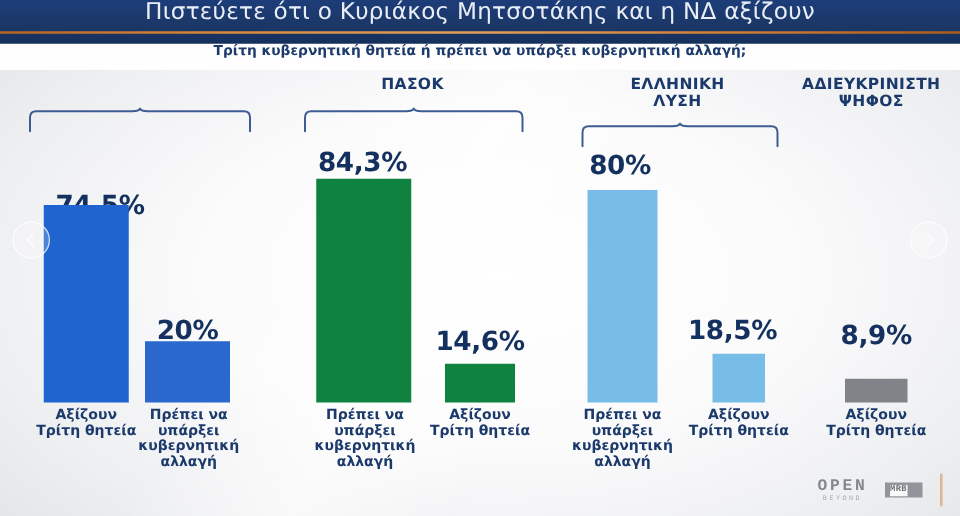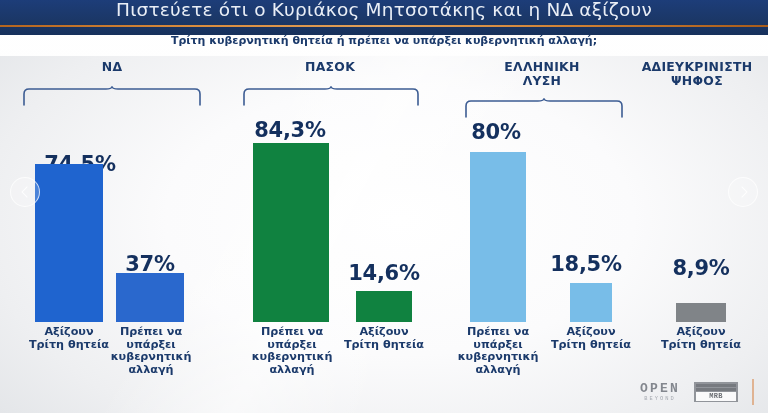--- a/index.html
+++ b/index.html
@@ -165,25 +165,25 @@
     letter-spacing: 2.2px;
     color: #5a5f68;
   }
   .logo-open .sub {
     font-size: 5.4px;
     letter-spacing: 2px;
     color: #8a8f98;
     margin-top: 2px;
   }
   .logo-mrb {
-    width: 44px;
+    width: 30px;
     background: #6f737a;
     padding: 2px 2px 1px;
     display: flex;
-    flex-direction: column;
+    flex-direction: row;
     gap: 1px;
   }
   .logo-mrb .stripe { height: 3px; background: #4a4e55; }
   .logo-mrb .tag {
     background: #ffffff;
     color: #3c4046;
     font-size: 7px;
     font-weight: bold;
     text-align: center;
     letter-spacing: .3px;
@@ -203,21 +203,20 @@
   <div class="headline-band">
     <div class="headline-text">Πιστεύετε ότι ο Κυριάκος Μητσοτάκης και η ΝΔ αξίζουν</div>
   </div>
   <div class="headline-rule"></div>
 
   <div class="subtitle">Τρίτη κυβερνητική θητεία ή πρέπει να υπάρξει κυβερνητική αλλαγή;</div>
 
   <div class="panel">
     <div class="panel-sheen"></div>
 
-    <div class="group-label" style="left:22px;  top:4px;  width:180px;">ΝΔ</div>
     <div class="group-label" style="left:240px; top:4px;  width:180px;">ΠΑΣΟΚ</div>
     <div class="group-label" style="left:462px; top:4px;  width:160px;">ΕΛΛΗΝΙΚΗ
 ΛΥΣΗ</div>
     <div class="group-label" style="left:628px; top:4px;  width:138px;">ΑΔΙΕΥΚΡΙΝΙΣΤΗ
 ΨΗΦΟΣ</div>
 
     <div class="brace" style="left:22px; top:30px;">
       <svg width="180" height="20" viewBox="0 0 180 20">
         <path d="M2 19 L2 8 Q2 3 7 3 L84 3 Q89 3 90 1 Q91 3 96 3 L173 3 Q178 3 178 8 L178 19" fill="none" stroke="#3c5c93" stroke-width="1.6" stroke-linecap="round"></path>
       </svg>
@@ -231,21 +230,21 @@
       <svg width="160" height="20" viewBox="0 0 160 20">
         <path d="M2 19 L2 8 Q2 3 7 3 L74 3 Q79 3 80 1 Q81 3 86 3 L153 3 Q158 3 158 8 L158 19" fill="none" stroke="#3c5c93" stroke-width="1.6" stroke-linecap="round"></path>
       </svg>
     </div>
 
     <div class="bar-val" style="left:0px; top:96px; width:160px;">74,5%</div>
     <div class="bar" style="left:35px; bottom:91px; width:68px; height:158px; background:#1f64cf;"></div>
     <div class="bar-cat" style="left:9px; top:270px; width:120px;">Αξίζουν
 Τρίτη θητεία</div>
 
-    <div class="bar-val" style="left:90px; top:196px; width:120px;">37%</div>
+    <div class="bar-val" style="left:90px; top:196px; width:120px;">20%</div>
     <div class="bar" style="left:116px; bottom:91px; width:68px; height:49px; background:#2a68cd;"></div>
     <div class="bar-cat" style="left:106px; top:270px; width:90px;">Πρέπει να υπάρξει
 κυβερνητική
 αλλαγή</div>
 
     <div class="bar-val" style="left:210px; top:62px; width:160px;">84,3%</div>
     <div class="bar" style="left:253px; bottom:91px; width:76px; height:179px; background:#108240;"></div>
     <div class="bar-cat" style="left:243px; top:270px; width:98px;">Πρέπει να υπάρξει
 κυβερνητική
 αλλαγή</div>

